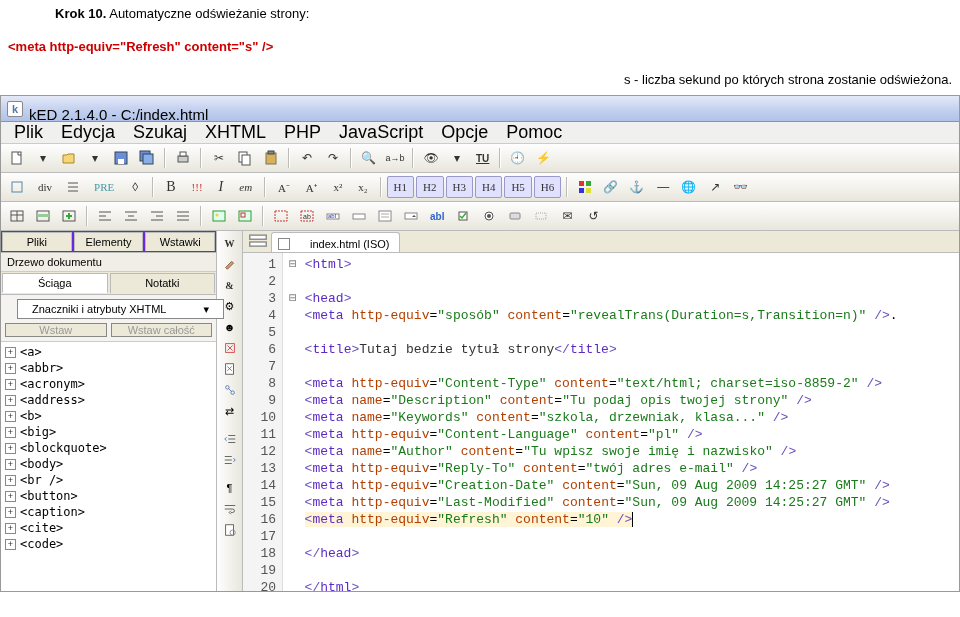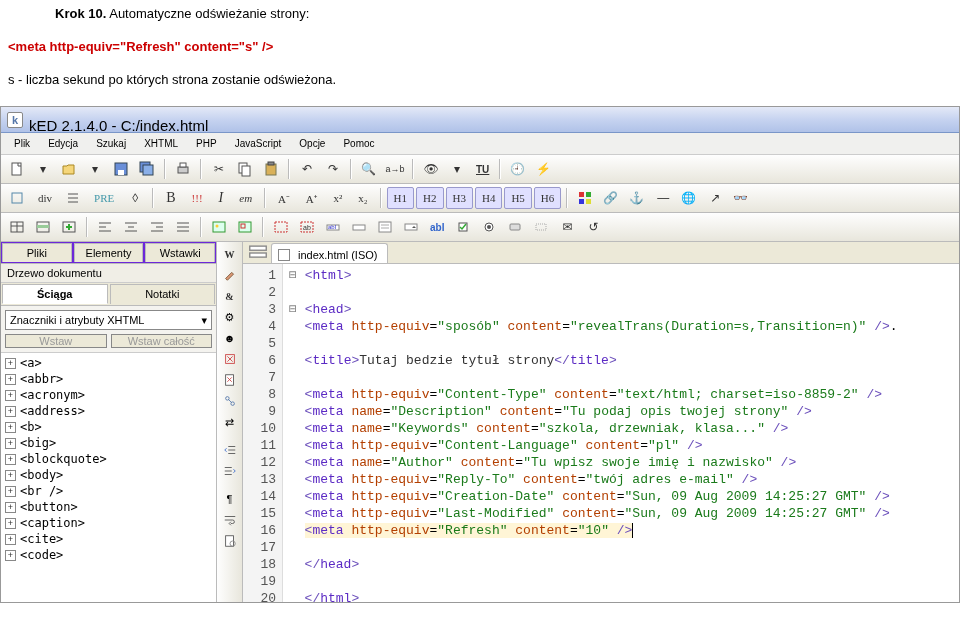--- a/index.html
+++ b/index.html
@@ -1,63 +1,63 @@
 <!DOCTYPE html>
 <html><head>
   <meta charset="utf-8">
   <style>
     * { margin: 0; padding: 0; box-sizing: border-box; }
     body { font-family: Arial, sans-serif; font-size: 13px; background: #fff; }
     
     .doc-text { padding: 4px 8px; line-height: 1.6; }
     .doc-text .step-title { font-weight: bold; display: inline; padding-left: 47px; }
     .doc-text .code-line { color: #cc0000; font-weight: bold; margin: 12px 0; }
-    .doc-text .desc { margin-bottom: 12px; }
+    .doc-text .desc { margin-bottom: 1px; text-align: right; }
     
     .window { background: #ece9d8; border: 1px solid #999; }
     
     .titlebar { height: 26px; background: linear-gradient(to bottom, #e4e9f7 0%, #c6d3f0 50%, #b0c2e8 100%); display: flex; align-items: center; padding: 0 6px; border-bottom: 1px solid #7a96c8; }
     .titlebar-icon { width: 16px; height: 16px; margin-right: 6px; display:inline-flex; align-items:center; justify-content:center; font-size:11px; background:#fff; border:1px solid #888; border-radius:2px; color:#5577aa; font-weight:bold; }
     .titlebar-text { font-size: 15px; color: #000; margin-top: 12px; }
     
     .menubar { height: 22px; background: #f0f0ee; display: flex; align-items: center; border-bottom: 1px solid #ccc; padding: 0 4px; }
-    .menu-item { padding: 2px 9px; font-size: 10px; cursor: default; }
+    .menu-item { padding: 2px 9px; font-size: 18px; cursor: default; }
     
     .toolbar { background: linear-gradient(to bottom, #fefefe, #e8e6dc); border-bottom: 1px solid #bbb; padding: 3px 4px; display: flex; align-items: center; gap: 2px; flex-wrap: nowrap; overflow:hidden; }
     .tbtn { width: 24px; height: 22px; display: inline-flex; align-items: center; justify-content: center; border: 1px solid transparent; border-radius: 2px; cursor: default; font-size: 12px; color:#333; }
     .tbtn svg { width:16px; height:16px; }
     .tsep { width: 2px; height: 20px; border-left: 1px solid #bbb; border-right: 1px solid #fff; margin: 0 3px; }
     .tbtn.wide { width: auto; padding: 0 6px; font-family: "Times New Roman", serif; font-weight: normal; font-size: 11px; }
     .tbtn.txt { width:auto; padding:0 4px; font-size:10px; font-weight:bold; }
     
     .editor-area { display: flex; height: 360px; background: #fff; }
     
     .left-panel { width: 216px; background: #f8f8f6; border-right: 1px solid #bbb; display:flex; flex-direction:column; position:relative; }
     .left-tabs-row { display: flex; background: #6d28d9; border-bottom: 1px solid #bbb; }
     .left-tabs-row2 { display: flex; background: #ece9d8; border-bottom: 1px solid #bbb; }
     .ltab { flex: 1; padding: 3px 6px; font-size: 11px; text-align: center; border: 1px solid #bbb; border-bottom: none; background: #ece9d8; margin: 1px; cursor:default; }
-    .ltab.active { background: #fff; border-bottom: 1px solid #fff; font-weight: bold; }
+    .ltab.active { background: #fff; border-bottom: 1px solid #fff; }
     .left-controls { padding: 4px; background:#f4f3ef; border-bottom:1px solid #ccc; }
-    .left-dropdown { width: 100%; height: 20px; font-size: 11px; border:1px solid #888; background:#fff; display:flex; align-items:center; padding:0 4px; justify-content:space-between; }
+    .left-dropdown { width: 100%; height: 20px; font-size: 11px; border:1px solid #888; background:#fff; display:flex; align-items:center; padding:0 14px; justify-content:space-between;margin-left:12px; }
     .insert-row { display:flex; gap:4px; margin-top:4px; }
     .insert-btn { flex:1; height:14px; font-size:11px; border:1px solid #888; background:#ece9d8; color:#999; display:flex; align-items:center; justify-content:center; }
     .tree { flex:1; overflow:auto; background:#fff; font-size:12px; padding:2px; }
     .tree-item { display:flex; align-items:center; padding:1px 2px; }
     .tree-toggle { width:11px; height:11px; border:1px solid #888; display:inline-flex; align-items:center; justify-content:center; font-size:9px; line-height:1; margin-right:4px; color:#333; background:#fff; }
     .tree-label { font-family: monospace; font-size:12px; }
     
     .vtoolbar { width: 26px; background: linear-gradient(to right, #fefefe, #e8e6dc); border-right: 1px solid #bbb; display:flex; flex-direction:column; align-items:center; padding-top:2px; gap:1px; }
     .vbtn { width:22px; height:20px; display:inline-flex; align-items:center; justify-content:center; font-size:11px; border:1px solid transparent; border-radius:2px; cursor:default; }
     .vbtn.txt { font-size:10px; font-weight:bold; font-family:"Times New Roman",serif; }
     .vbtn svg { width:14px; height:14px; }
     
     .code-panel { flex:1; display:flex; flex-direction:column; background:#fff; }
     .code-tabs { height:22px; background:#ece9d8; border-bottom:1px solid #bbb; display:flex; align-items:flex-end; padding:0 4px; gap:2px; }
     .ctab-prefix { width:22px; height:20px; display:inline-flex; align-items:center; justify-content:center; }
-    .ctab { height:20px; background:#fff; border:1px solid #bbb; border-bottom:none; padding:2px 10px 0 6px; font-size:11px; display:flex; align-items:center; gap:8px; border-radius:3px 3px 0 0; }
+    .ctab { height:20px; background:#fff; border:1px solid #bbb; border-bottom:none; padding:2px 10px 0 6px; font-size:11px; display:flex; align-items:center; gap:20px; border-radius:3px 3px 0 0; }
     .ctab-icon { width:12px; height:12px; background:#fff; border:1px solid #888; display:inline-block; }
     
     .code-body { flex:1; display:flex; overflow:auto; font-family: "Courier New", monospace; font-size:13px; }
     .gutter { width:40px; background:#f4f4f4; text-align:right; padding:3px 6px 3px 2px; color:#555; line-height:17px; border-right:1px solid #ddd; }
     .code-lines { flex:1; padding:3px 6px; line-height:17px; white-space:pre; }
     .fold { color:#888; }
     .tag { color:#6b4fbb; }
     .tagn { color:#5b2ac4; }
     .attr { color:#b33f00; }
     .val { color:#1a7a1a; }

